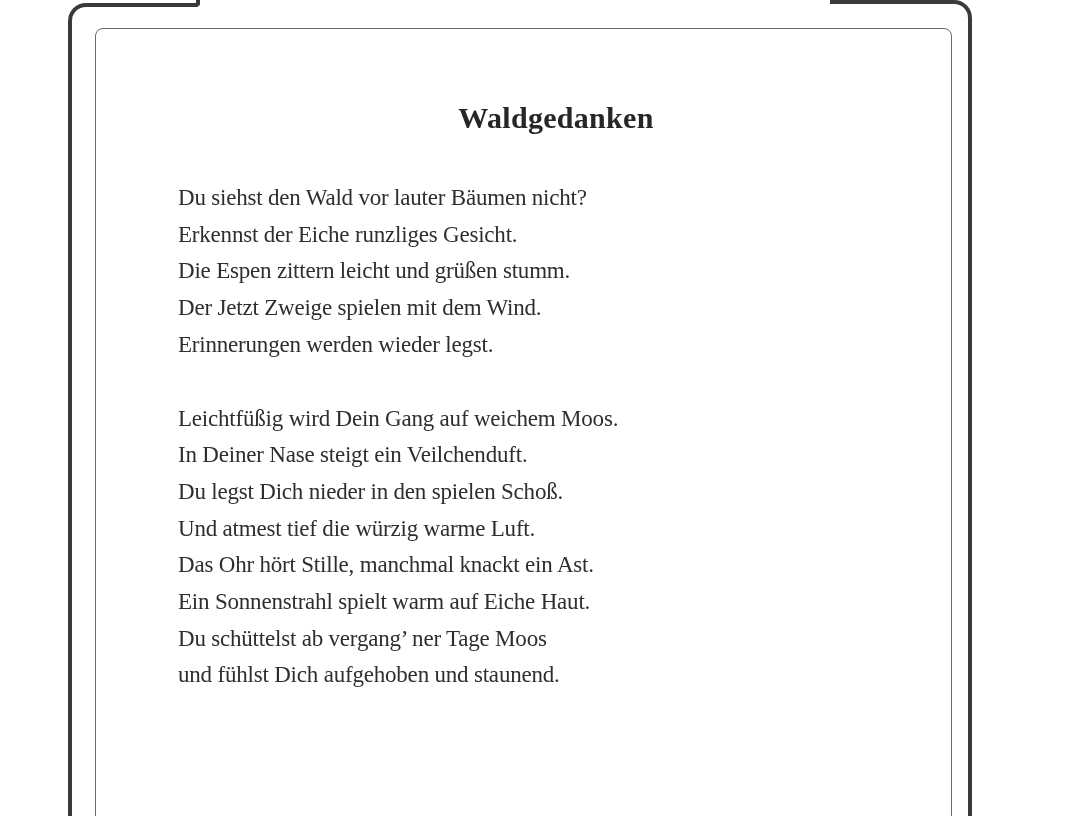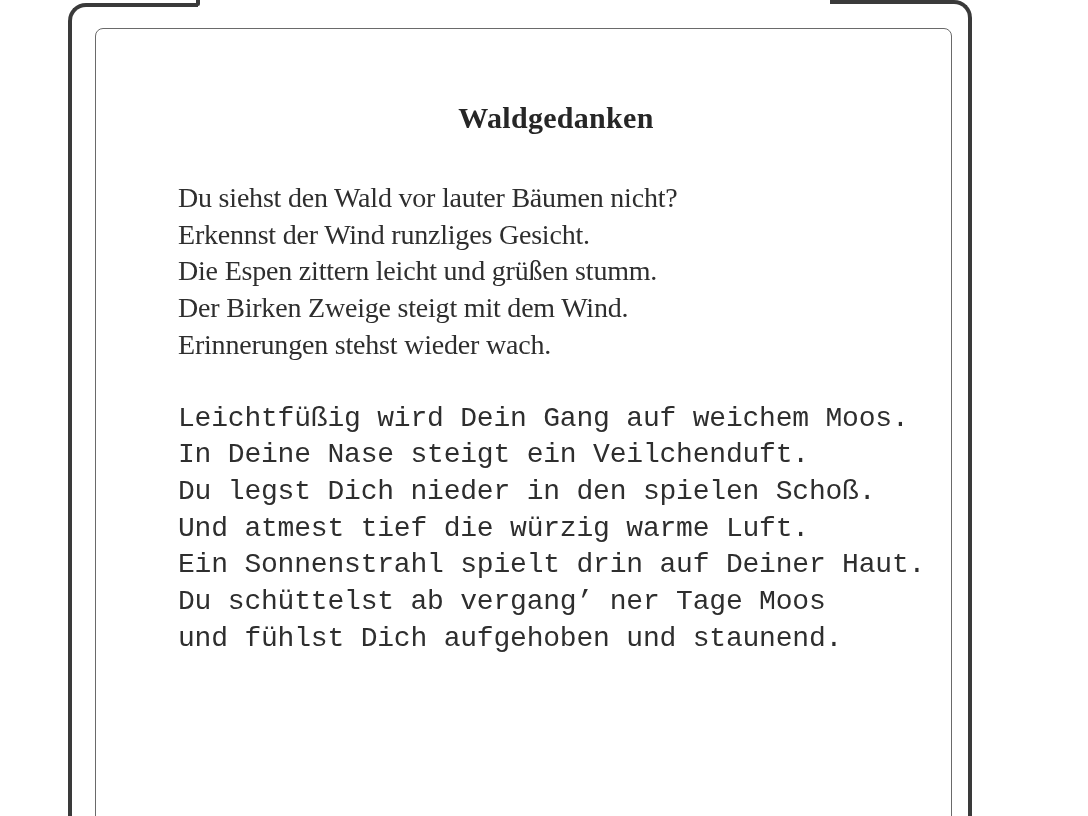--- a/index.html
+++ b/index.html
@@ -92,25 +92,24 @@
       left: 178px;
       top: 180px;
       width: 760px;
     }
     .stanza {
       margin: 0;
       padding: 0;
     }
     .stanza + .stanza {
       margin-top: 37px;
-      font-family: Liberation Mono, monospace;
     }
     .line {
       display: block;
-      font-size: 28px;
+      font-size: 23px;
       line-height: 36.7px;
       white-space: nowrap;
       color: #2e2e2e;
       letter-spacing: -0.2px;
     }
   </style>
 </head>
 <body>
 
 <div>
@@ -121,28 +120,29 @@
   <div class="outer-right"></div>
   <div class="outer-top-right"></div>
 
   <div class="inner-frame"></div>
 
   <h1 class="title" style="margin:0;">Waldgedanken</h1>
 
   <div class="poem">
     <div class="stanza">
       <span class="line">Du siehst den Wald vor lauter Bäumen nicht?</span>
-      <span class="line">Erkennst der Wind runzliges Gesicht.</span>
+      <span class="line">Erkennst der Eiche runzliges Gesicht.</span>
       <span class="line">Die Espen zittern leicht und grüßen stumm.</span>
-      <span class="line">Der Birken Zweige steigt mit dem Wind.</span>
-      <span class="line">Erinnerungen stehst wieder wach.</span>
+      <span class="line">Der Jetzt Zweige spielen mit dem Wind.</span>
+      <span class="line">Erinnerungen werden wieder legst.</span>
     </div>
     <div class="stanza">
       <span class="line">Leichtfüßig wird Dein Gang auf weichem Moos.</span>
-      <span class="line">In Deine Nase steigt ein Veilchenduft.</span>
+      <span class="line">In Deiner Nase steigt ein Veilchenduft.</span>
       <span class="line">Du legst Dich nieder in den spielen Schoß.</span>
       <span class="line">Und atmest tief die würzig warme Luft.</span>
-      <span class="line">Ein Sonnenstrahl spielt drin auf Deiner Haut.</span>
+      <span class="line">Das Ohr hört Stille, manchmal knackt ein Ast.</span>
+      <span class="line">Ein Sonnenstrahl spielt warm auf Eiche Haut.</span>
       <span class="line">Du schüttelst ab vergang’ ner Tage Moos</span>
       <span class="line">und fühlst Dich aufgehoben und staunend.</span>
     </div>
   </div>
 </div>
 
 </body></html>

